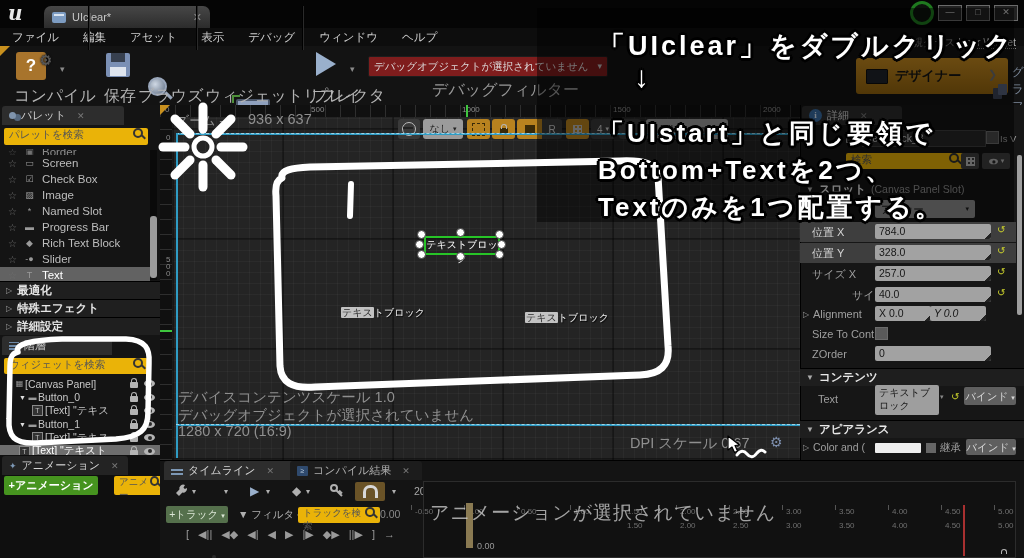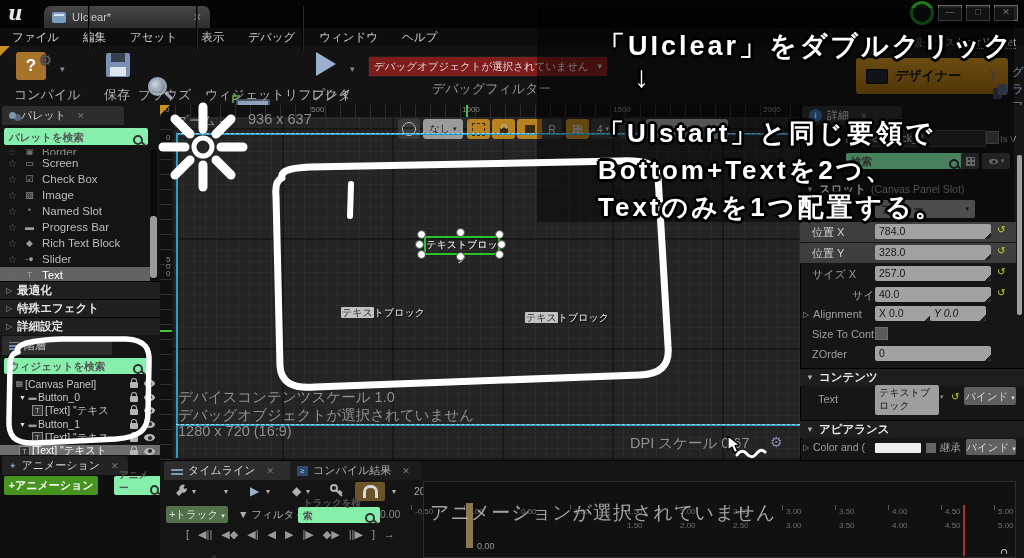--- a/index.html
+++ b/index.html
@@ -19,21 +19,21 @@
   #menubar span{padding:0 12px;color:#cfcfcf;font-size:11.5px;}
   #parent-class{right:8px;top:36px;font-size:10.5px;color:#7a7a7a;z-index:2;}
   #parent-class b{color:#b5b5b5;font-weight:normal;border-bottom:1px dotted #888;}
   #win-ctrl{right:6px;top:5px;display:flex;gap:4px;z-index:2;}
   #win-ctrl div{width:22px;height:14px;background:#222;border:1px solid #6a6a6a;color:#ccc;
     font-size:9px;line-height:12px;text-align:center;}
   #conn-circle{right:90px;top:1px;width:18px;height:18px;border:3px solid #1f7a1f;border-radius:50%;background:#0c130c;z-index:2;}
   
   #toolbar{left:0;top:46px;width:1024px;height:59px;background:#131313;border-bottom:1px solid #000;}
   .corner{width:0;height:0;border-top:10px solid #c8901e;border-right:10px solid transparent;}
-  .tlabel{position:absolute;color:#b3b3b3;font-size:13px;}
+  .tlabel{position:absolute;color:#b3b3b3;font-size:16px;}
   .caret{color:#8a8a8a;font-size:9px;}
   #compile-ico{left:16px;top:6px;width:30px;height:28px;background:#a8742c;border-radius:3px;color:#fff;
      font:bold 17px "Liberation Sans",sans-serif;text-align:center;line-height:28px;}
   #compile-ico::after{content:"⚙";position:absolute;right:-6px;top:-6px;color:#555;font-size:14px;text-shadow:0 0 2px #000;}
   .vsep{position:absolute;top:6px;width:1px;height:44px;background:#000;box-shadow:1px 0 0 #2a2a2a;}
   .floppy{width:24px;height:24px;background:#7b90b5;border-radius:2px;position:relative;}
   .floppy::before{content:"";position:absolute;left:5px;top:0;width:14px;height:9px;background:#37404f;}
   .floppy::after{content:"";position:absolute;left:4px;bottom:1px;width:16px;height:9px;background:#dfe5ee;}
   .loupe{border:2.5px solid #9aa7bb;border-radius:50%;position:relative;}
   .loupe::after{content:"";position:absolute;background:#9aa7bb;transform:rotate(45deg);}
@@ -50,22 +50,22 @@
   #designer-btn{left:856px;top:58px;width:132px;height:36px;border-radius:3px;
      background:linear-gradient(#c58a20,#96660f);display:flex;align-items:center;gap:7px;padding:0 10px;}
   #designer-btn .scr{width:20px;height:13px;background:#20242b;border-radius:1px;border:1px solid #0d0d0d;}
   #designer-btn span{color:#161616;font-weight:bold;font-size:13px;}
   #graph-btn{left:998px;top:64px;display:flex;align-items:center;gap:5px;color:#7e8b9d;font-size:12px;}
   #graph-btn .g{width:16px;height:11px;background:#55617a;border-radius:1px;box-shadow:-5px 4px 0 #3b4456;}
   
   .ptab{position:absolute;height:19px;background:#2d2d2d;border-radius:3px 3px 0 0;display:flex;align-items:center;
         gap:5px;padding:0 7px;font-size:11px;color:#d5d5d5;}
   .ptab .x{color:#777;font-size:9px;margin-left:6px;}
-  .searchbox{position:absolute;background:#86efac;border-radius:2px;color:#555;display:flex;align-items:flex-end;
-        padding:0 5px;font-size:10.5px;font-weight:bold;}
+  .searchbox{position:absolute;background:#eab308;border-radius:2px;color:#555;display:flex;align-items:flex-start;
+        padding:0 5px;font-size:10.5px;}
   .searchbox .loupe{width:6px;height:6px;border-color:#333;margin-left:auto;}
   .searchbox .loupe::after{width:5px;height:2px;right:-5px;bottom:-2px;background:#333;}
   
   #palette{left:0;top:105px;width:160px;height:230px;background:#141414;border-right:1px solid #000;}
   .pal-row{display:flex;align-items:center;height:16px;padding-left:8px;gap:6px;color:#bdbdbd;font-size:11.5px;}
   .pal-row .st{color:#6e6e6e;font-size:10px;}
   .pal-row .gl{color:#9a9a9a;font-size:9px;width:13px;text-align:center;}
   .pal-row.sel{background:#626262;color:#fff;}
   .pal-cat{height:17px;background:#1f1f1f;border-top:1px solid #000;color:#e6e6e6;font-weight:bold;
      font-size:11.5px;display:flex;align-items:center;gap:5px;padding-left:6px;}

